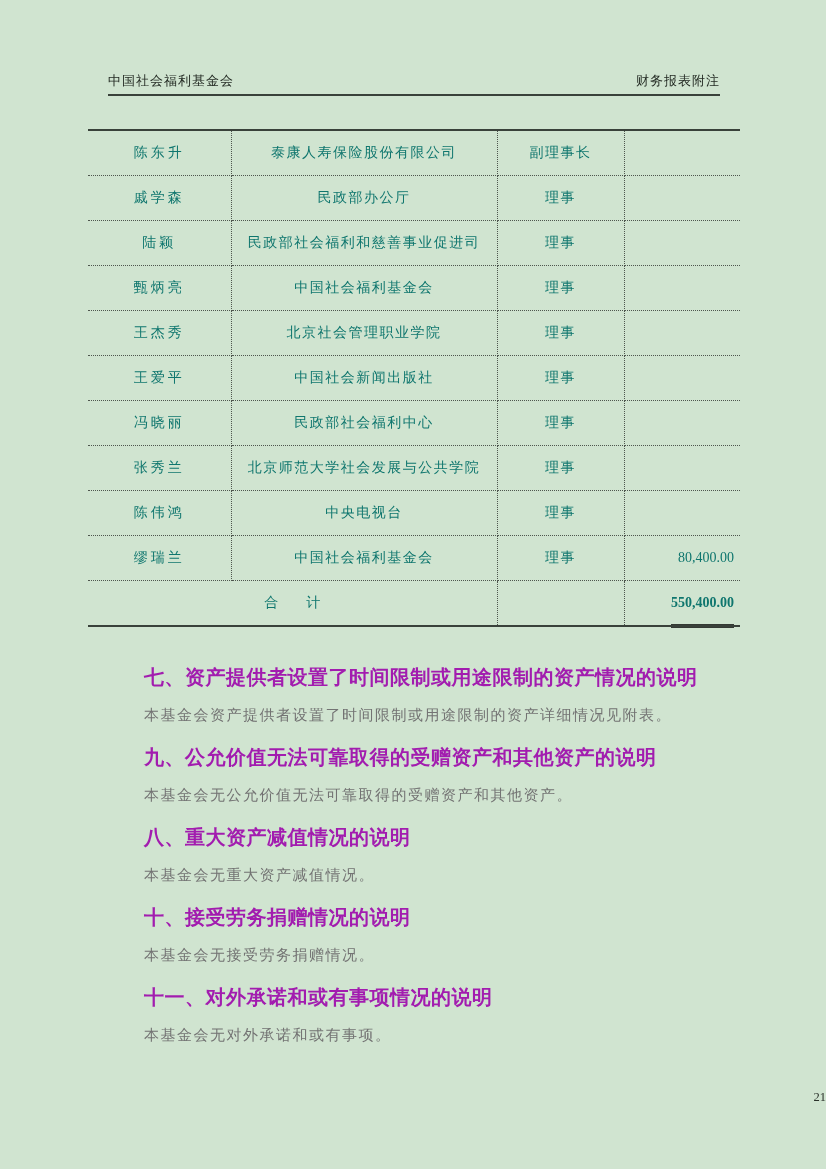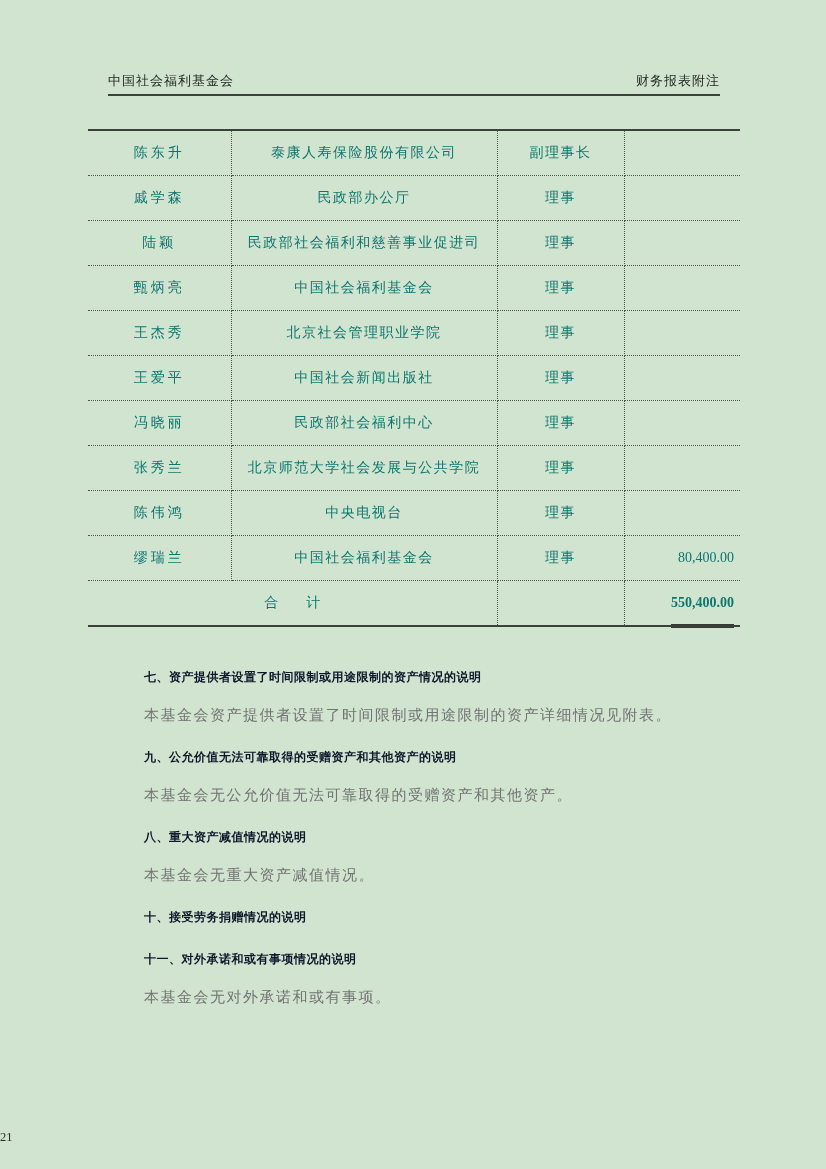--- a/index.html
+++ b/index.html
@@ -29,27 +29,27 @@
   .board-table td:not(:last-child){border-right:1px dotted #4e564e;}
   tbody.data-rows td{border-bottom:1px dotted #4e564e;}
   tbody.total-row td{border-bottom:none;}
   td.total-label{letter-spacing:0;}
   .total-amount{border-bottom:4px double #343a34;padding-bottom:14px;
       font-weight:bold;letter-spacing:0;}
 
   
   .sections{position:absolute;left:144px;top:630px;width:570px;}
   .section h3{margin:20px 0 0;font-family:"Liberation Sans","DejaVu Sans",sans-serif;
-      font-weight:bold;font-size:12px;line-height:22px;letter-spacing:0.5px;color:#0f172a;}
+      font-weight:bold;font-size:20px;line-height:22px;letter-spacing:0.5px;color:#a21caf;}
   .section:first-child h3{margin-top:8px;}
   .section p{margin:17px 0 0;font-size:15px;line-height:21px;
       letter-spacing:1.5px;color:#737373;}
 
-  .page-number{position:absolute;left:0;top:1102px;width:100%;
-      text-align:left;font-size:12.5px;color:#2a312a;}
+  .page-number{position:absolute;left:0;top:1062px;width:100%;
+      text-align:right;font-size:12.5px;color:#2a312a;}
 </style>
 </head>
 <body>
 
 <div class="page">
 
   <div class="doc-header">
     <span>中国社会福利基金会</span>
     <span>财务报表附注</span>
   </div>
@@ -142,20 +142,21 @@
       <div class="section">
         <h3>九、公允价值无法可靠取得的受赠资产和其他资产的说明</h3>
         <p>本基金会无公允价值无法可靠取得的受赠资产和其他资产。</p>
       </div>
       <div class="section">
         <h3>八、重大资产减值情况的说明</h3>
         <p>本基金会无重大资产减值情况。</p>
       </div>
       <div class="section">
         <h3>十、接受劳务捐赠情况的说明</h3>
+        <p>本基金会无接受劳务捐赠情况。</p>
       </div>
       <div class="section">
         <h3>十一、对外承诺和或有事项情况的说明</h3>
         <p>本基金会无对外承诺和或有事项。</p>
       </div>
     </div>
 
   <div class="page-number">21</div>
 </div>
 

